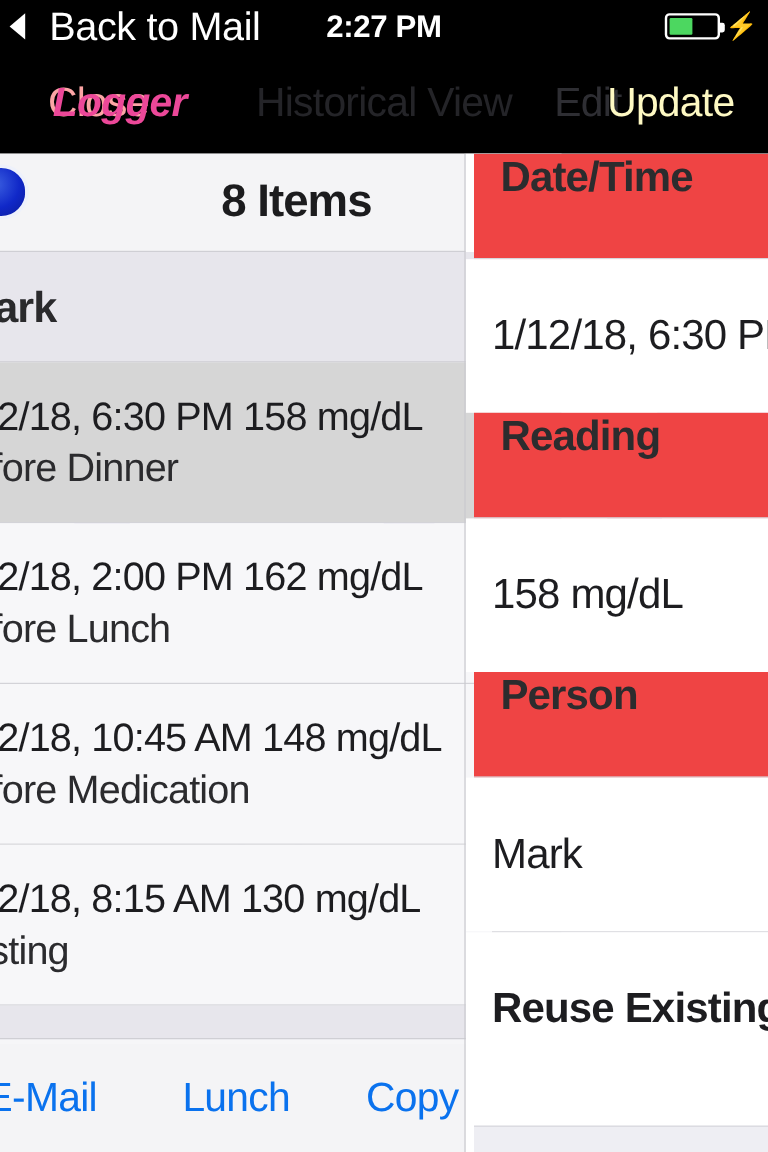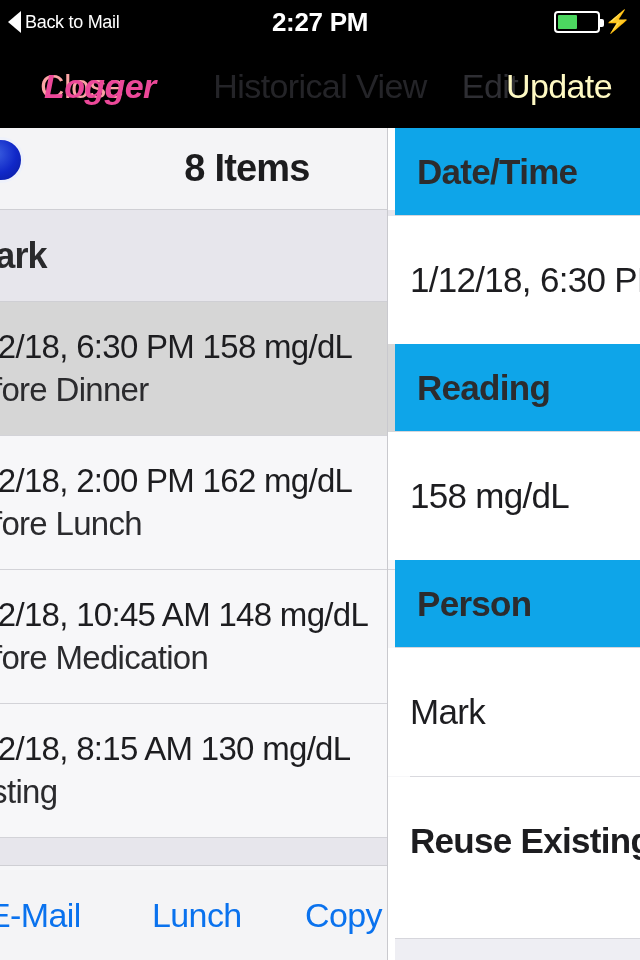--- a/index.html
+++ b/index.html
@@ -13,22 +13,22 @@
   }
 
   
   #status-bar {
     position:absolute; top:0; left:0; width:640px; height:44px;
     background:#000; color:#fff;
     display:flex; align-items:center;
   }
   #status-left {
     position:absolute; left:8px; top:0; height:44px;
-    display:flex; align-items:center; gap:4px;
-    font-size:18px; letter-spacing:-0.3px;
+    display:flex; align-items:center; gap:20px;
+    font-size:33px; letter-spacing:-0.3px;
   }
   .back-triangle {
     width:0; height:0;
     border-top:11px solid transparent;
     border-bottom:11px solid transparent;
     border-right:13px solid #fff;
     display:block;
   }
   #status-time {
     position:absolute; left:0; width:640px; top:0; height:44px;
@@ -134,23 +134,23 @@
   #tb-email  { left:-12px; }
   #tb-delete { left:152px; }
   #tb-copy   { left:305px; }
 
   
   #right-pane {
     position:absolute; left:388px; top:0; width:252px; height:832px;
     background:#fff; overflow:hidden;
   }
   .detail-head {
-    height:88px; background:#0ea5e9;
+    height:88px; background:#ef4444;
     border-bottom:1px solid #d6d6dc;
-    display:flex; align-items:center;
+    display:flex; 
     margin-left:7px;
     position:relative; z-index:2;
   }
   .detail-head-label {
     font-size:35px; font-weight:bold; color:#2c2c2e;
     margin-left:22px; letter-spacing:-0.7px; white-space:nowrap;
   }
   .detail-value {
     height:128px; background:#fff;
     display:flex; align-items:center;

